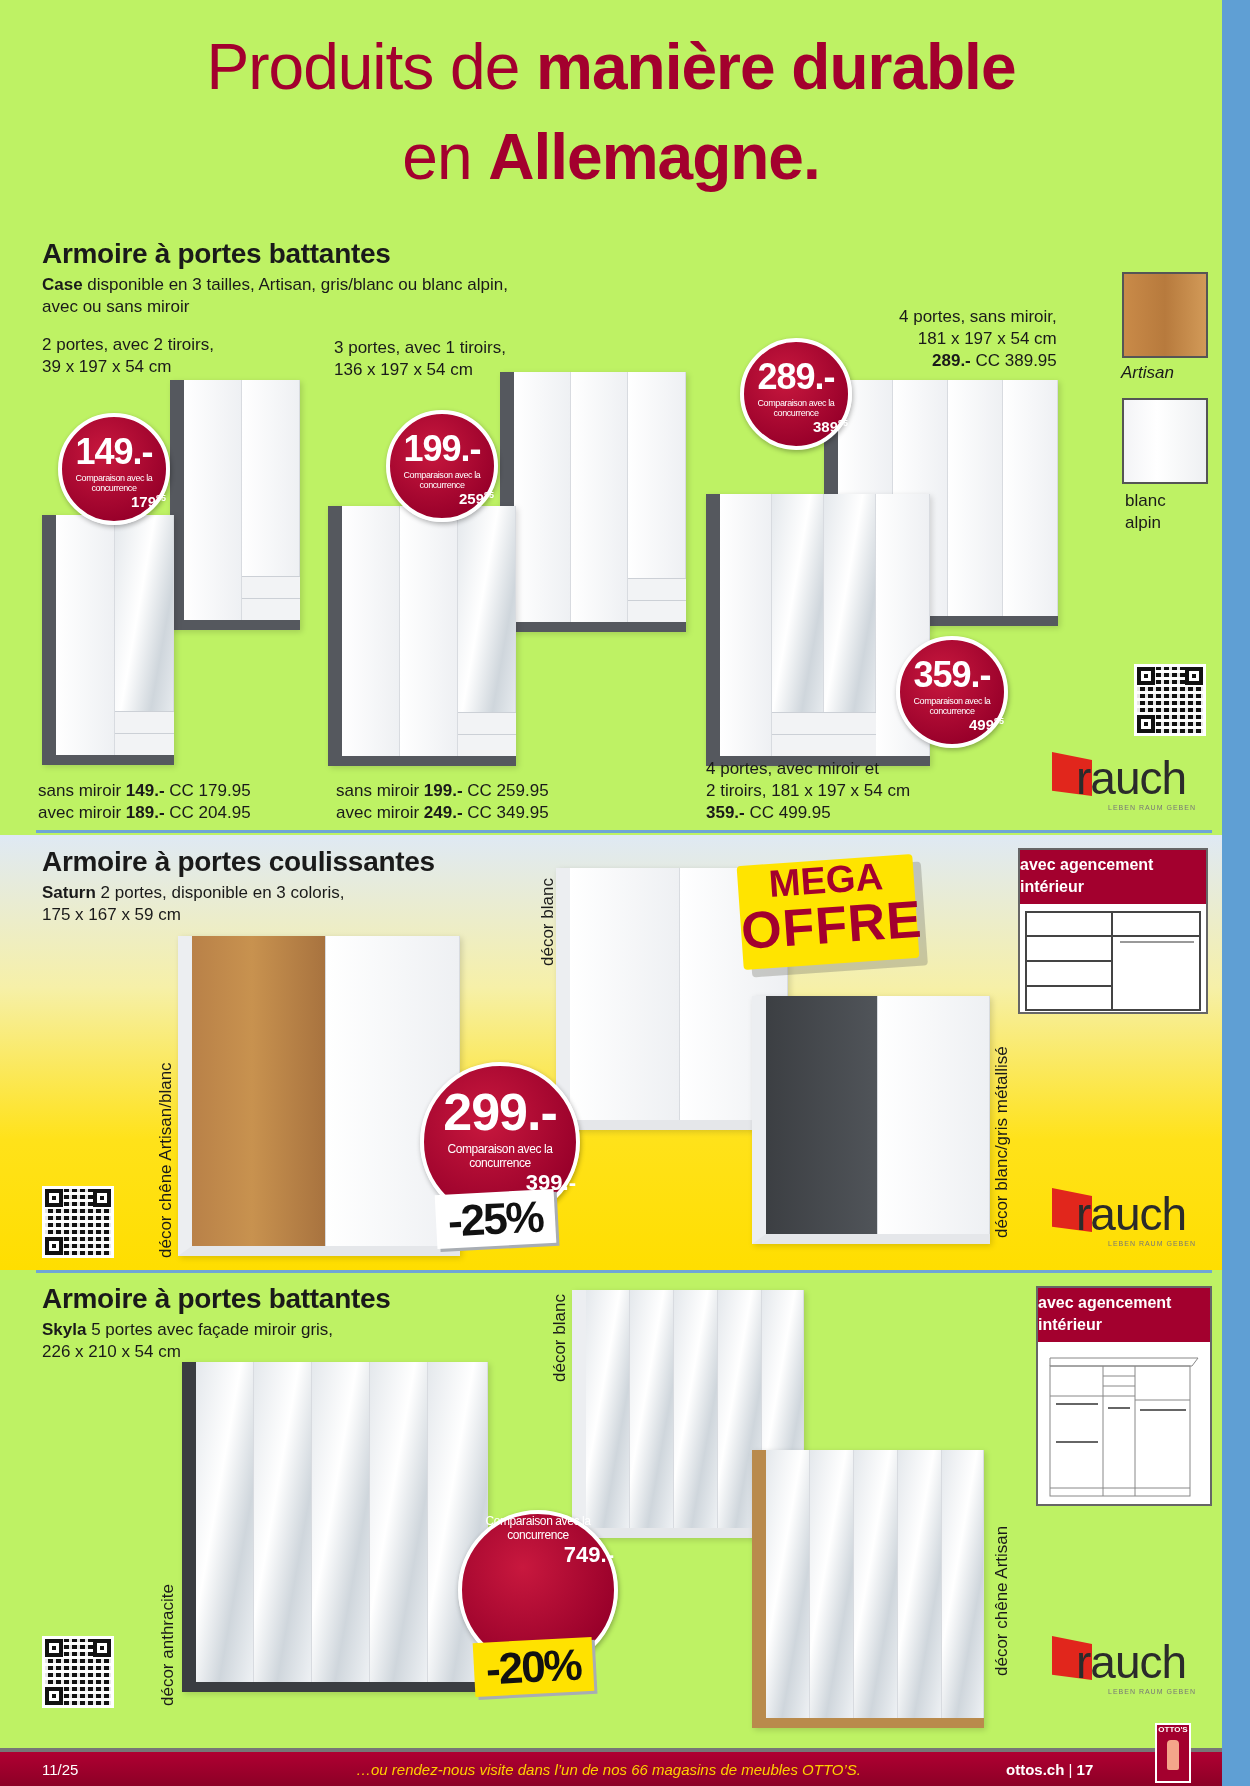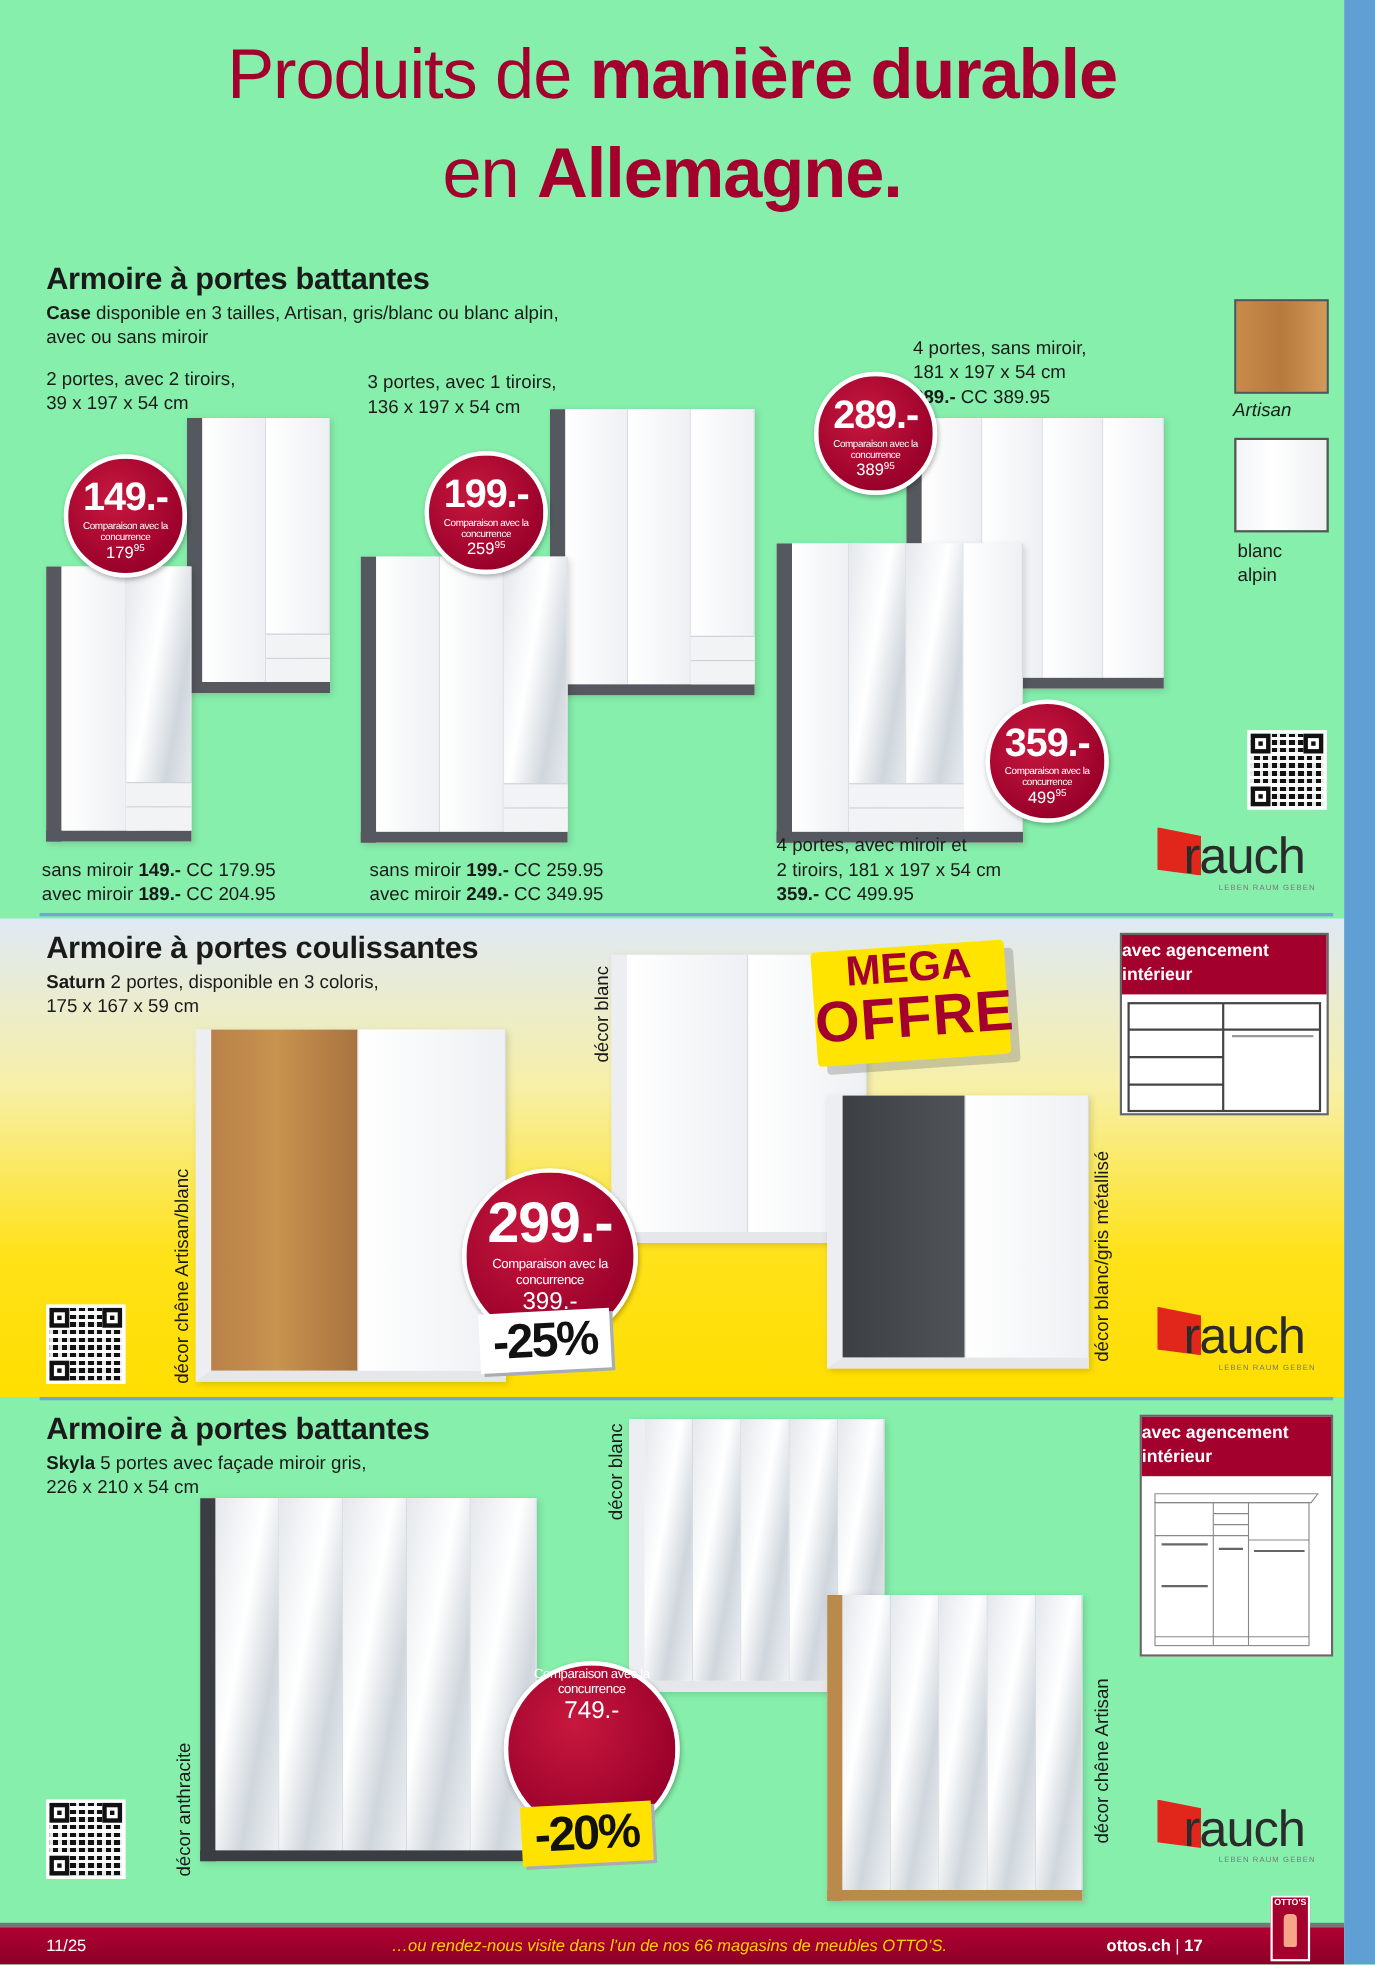--- a/index.html
+++ b/index.html
@@ -1,18 +1,18 @@
 <!DOCTYPE html>
 <html><head>
 <meta charset="utf-8">
 <style>
   * { box-sizing: border-box; margin: 0; padding: 0; }
   body { width: 1250px; height: 1786px; position: relative; overflow: hidden;
          font-family: "Liberation Sans", "DejaVu Sans", sans-serif; background: #dfe9f4; color: #1a1a1a; }
-  .page { position: absolute; left: 0; top: 0; width: 1222px; height: 1786px; background: #86efac; }
+  .page { position: absolute; left: 0; top: 0; width: 1222px; height: 1786px; background: #bef264; }
   .right-stripe { position: absolute; right: 0; top: 0; width: 28px; height: 1786px; background: #5f9fd4; }
   .headline { position: absolute; left: 0; width: 1222px; text-align: center; color: #a3002e; letter-spacing: -1px; }
   .headline.l1 { top: 30px; font-size: 64px; }
   .headline.l2 { top: 120px; font-size: 64px; }
   .headline b { font-weight: 700; }
   .headline span { font-weight: 400; }
   .abs { position: absolute; }
   .sec-title { font-size: 28px; font-weight: 700; color: #1a1a1a; letter-spacing: -0.3px; }
   .txt { font-size: 17px; line-height: 22px; color: #1a1a1a; }
   .txt b { font-weight: 700; }
@@ -21,21 +21,21 @@
   
   .wardrobe { position: absolute; background: #f6f7f9; border-left: 14px solid #55585e; border-bottom: 10px solid #55585e; box-shadow: 2px 2px 6px rgba(0,0,0,0.15); }
   .wardrobe .door { position: absolute; top: 0; bottom: 0; border-right: 1px solid #d8dbe0; background: linear-gradient(90deg,#ffffff,#eef0f3); }
   .wardrobe .drawer { position: absolute; border-top: 1px solid #ccd0d6; height: 22px; background: #f2f3f5; }
   .mirror { background: linear-gradient(100deg,#e4e8ec 0%,#ffffff 40%,#cfd6dc 70%,#eef1f4 100%) !important; }
 
   
   .badge { position: absolute; border-radius: 50%; background: radial-gradient(circle at 40% 35%, #c8183e, #98002a 75%); border: 4px solid #fff; color: #fff; text-align: center; box-shadow: 1px 2px 5px rgba(0,0,0,0.3); }
   .badge .price { font-weight: 700; display: block; letter-spacing: -1px; }
   .badge .cmp-label { display: block; font-size: 9px; letter-spacing: -0.4px; }
-  .badge .cmp-price { display: block; font-weight: 400; }
+  .badge .cmp-price { display: block; font-weight: 700; text-align: right; }
   .badge .cmp-price sup { font-size: 0.6em; }
   .badge.sm { width: 112px; height: 112px; }
   .badge.sm .price { font-size: 36px; margin-top: 14px; }
   .badge.sm .cmp-price { font-size: 15px; }
   .badge.lg { width: 160px; height: 160px; }
   .badge.lg .price { font-size: 52px; margin-top: 16px; }
   .badge.lg .cmp-label { font-size: 12px; }
   .badge.lg .cmp-price { font-size: 22px; }
 
   .discount { position: absolute; font-size: 44px; font-weight: 700; color: #111; padding: 2px 12px; letter-spacing: -2px; transform: rotate(-3deg); box-shadow: 3px 3px 0 #a8adb3; }
@@ -99,21 +99,21 @@
   <div class="abs txt" style="left:42px; top:334px;">
     <span>2 portes, avec 2 tiroirs,</span><br>
     <span>39 x 197 x 54 cm</span>
   </div>
 
   <div class="abs txt" style="left:334px; top:337px;">
     <span>3 portes, avec 1 tiroirs,</span><br>
     <span>136 x 197 x 54 cm</span>
   </div>
 
-  <div class="abs txt" style="left:830px; top:306px;">
+  <div class="abs txt" style="left:899px; top:306px;text-align:right;">
     <span>4 portes, sans miroir,</span><br>
     <span>181 x 197 x 54 cm</span><br>
     <b>289.-</b><span> CC 389.95</span>
   </div>
 
   <div class="wardrobe" style="left:170px; top:380px; width:130px; height:250px;">
     <div class="door" style="left:0; width:58px;"></div>
       <div class="door" style="left:58px; width:58px;"></div>
     <div class="drawer" style="left:58px; right:0; bottom:22px;"></div>
       <div class="drawer" style="left:58px; right:0; bottom:0;"></div>

